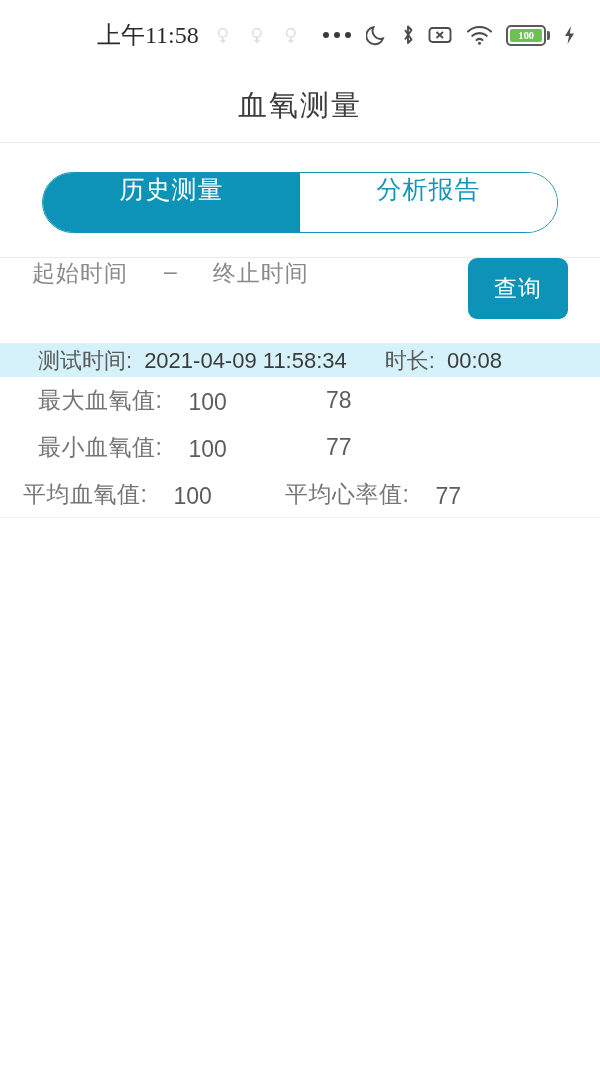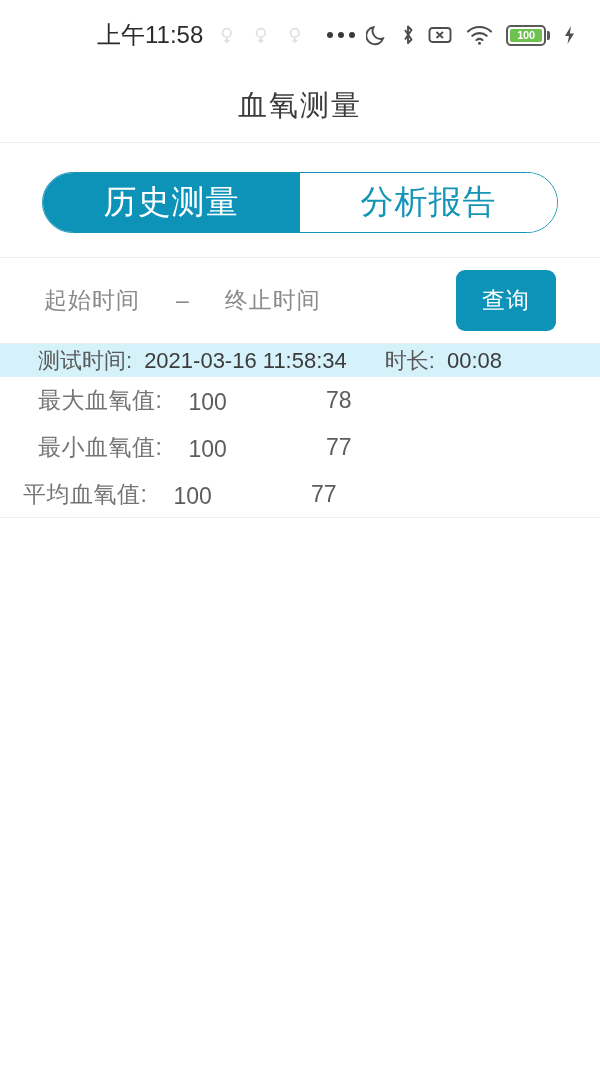--- a/index.html
+++ b/index.html
@@ -17,20 +17,21 @@
 
   
   .statusbar {
     height: 70px;
     display: flex;
     align-items: center;
     padding: 0 24px 0 0;
     box-sizing: border-box;
     background: #ffffff;
     position: relative;
+    font-family: Liberation Serif, serif;
   }
   .sb-left {
     display: flex;
     align-items: center;
     gap: 13px;
     margin-left: 97px;
   }
   .sb-time {
     font-size: 24px;
     color: #2b2b2b;
@@ -136,42 +137,41 @@
     display: flex;
     height: 61px;
     border-radius: 31px;
     overflow: hidden;
     border: 1px solid #1595b6;
     box-sizing: border-box;
   }
   .tab {
     flex: 1;
     display: flex;
-    align-items: center;
-    justify-content: center;
-    font-size: 33px;
+    align-items: flex-start;
+    justify-content: center;
+    font-size: 25px;
     letter-spacing: 1px;
     cursor: pointer;
     user-select: none;
   }
   .tab.active {
     background: #0d93b7;
     color: #ffffff;
   }
   .tab.inactive {
     background: #ffffff;
     color: #1595b6;
   }
 
   
   .filterbar {
     height: 86px;
     display: flex;
-    align-items: center;
-    padding: 0 44px;
+    padding: 0 32px;
     box-sizing: border-box;
     border-bottom: 1px solid #ededed;
     background: #ffffff;
   }
   .date-field {
     font-size: 23px;
     color: #8a8a8a;
     letter-spacing: 1px;
     cursor: pointer;
     white-space: nowrap;
@@ -321,21 +321,21 @@
 <div class="filterbar">
   <span class="date-field">起始时间</span>
   <span class="date-dash">–</span>
   <span class="date-field">终止时间</span>
   <button class="query-btn">查询</button>
 </div>
 
 <div>
   <div class="rec-head">
     <span class="lbl">测试时间:</span>
-    <span class="val">2021-03-16 11:58:34</span>
+    <span class="val">2021-04-09 11:58:34</span>
     <span class="gap"></span>
     <span class="lbl">时长:</span>
     <span class="val">00:08</span>
   </div>
 
   <div class="rec-row">
     <span class="cell c1">
       <span class="lbl">最大血氧值:</span>
       <span class="val">100</span>
     </span>
@@ -353,18 +353,19 @@
       <span class="val">77</span>
     </span>
   </div>
 
   <div class="rec-row">
     <span class="cell c1">
       <span class="lbl">平均血氧值:</span>
       <span class="val">100</span>
     </span>
     <span class="cell c2">
+      <span class="lbl">平均心率值:</span>
       <span class="val">77</span>
     </span>
   </div>
 </div>
 
 <div class="spacer"></div>
 
 </body></html>

